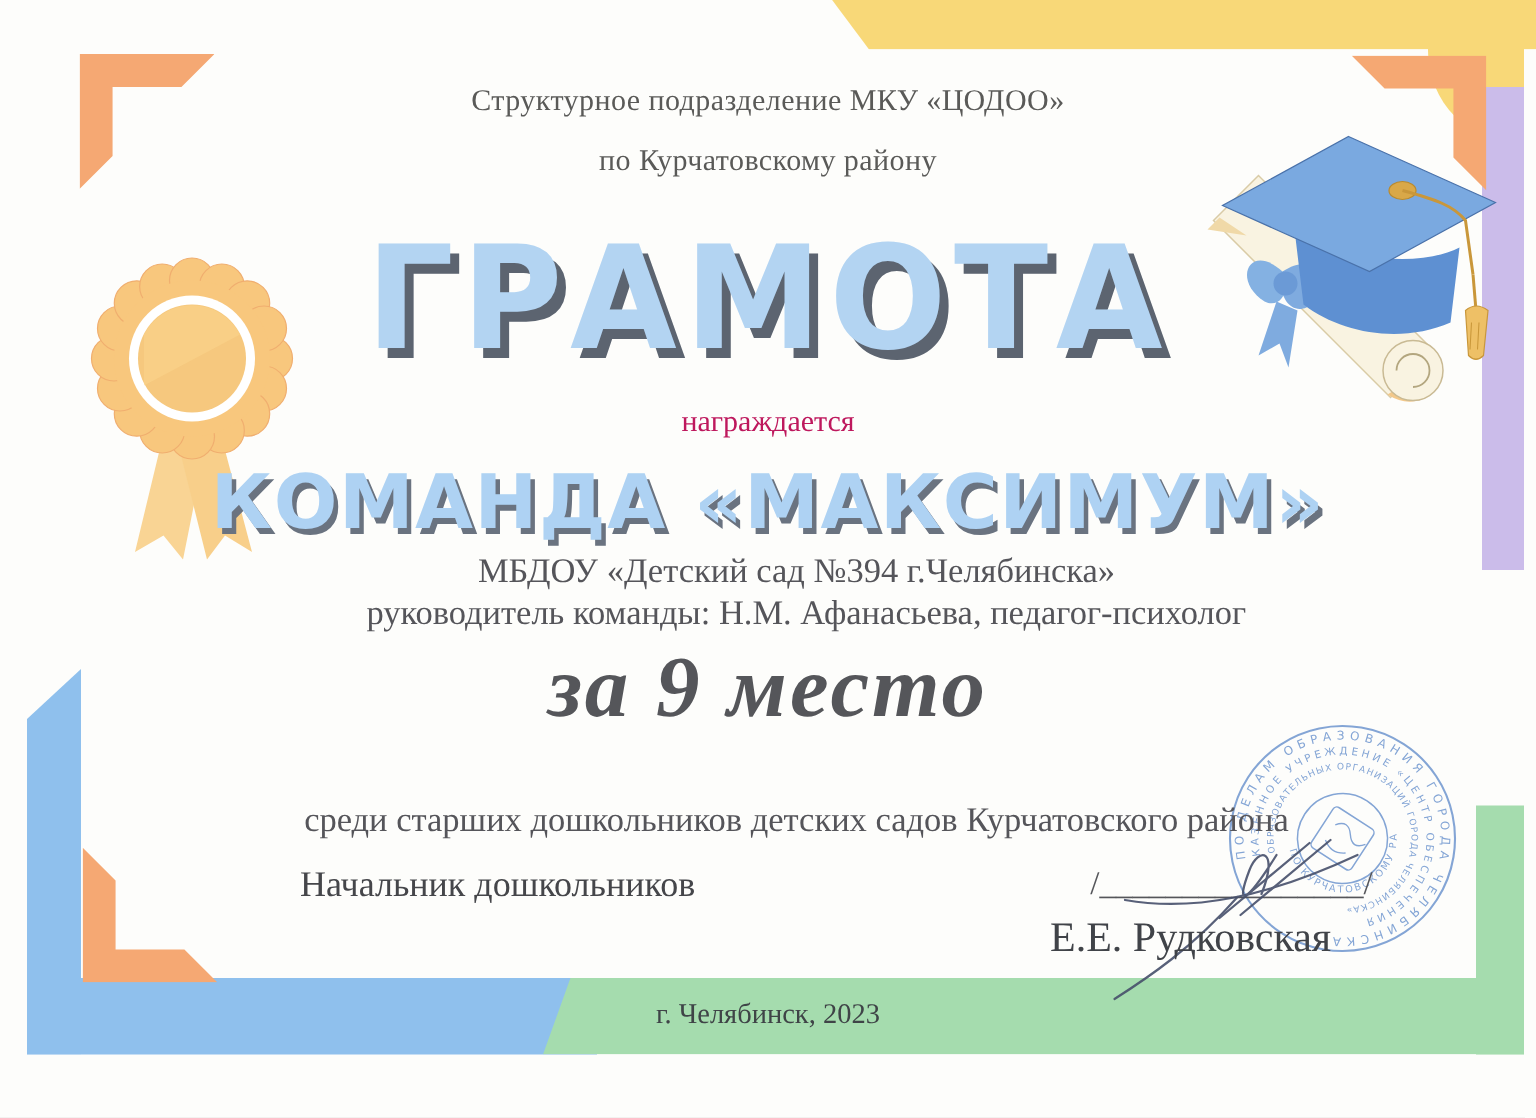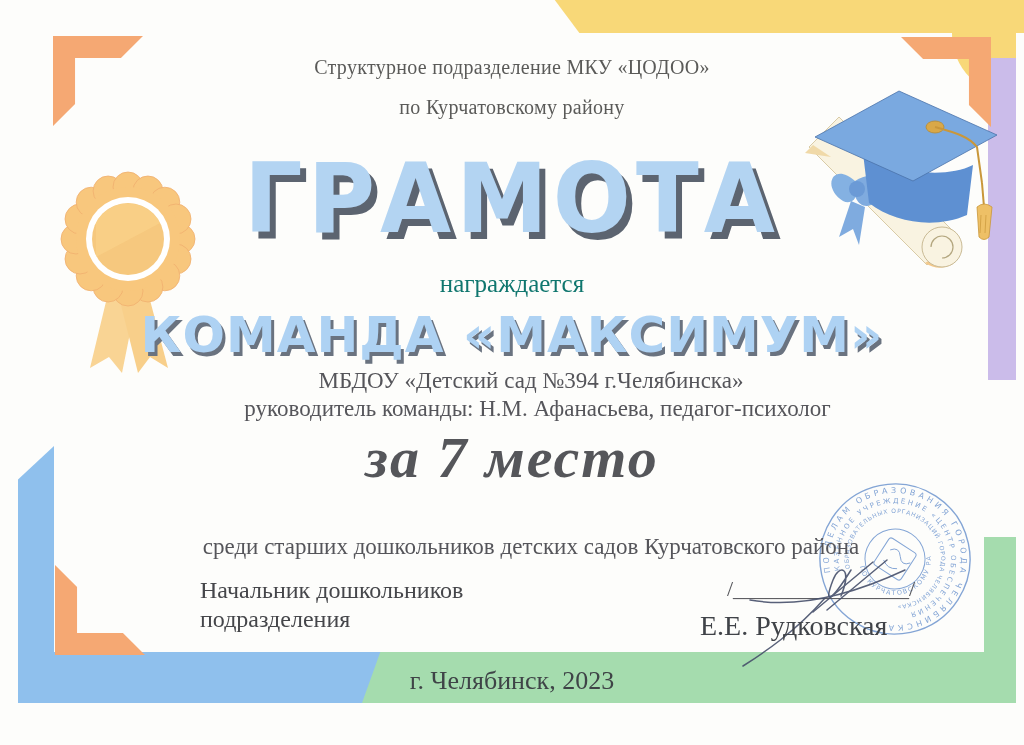--- a/index.html
+++ b/index.html
@@ -32,36 +32,36 @@
   
   .art{position:absolute;z-index:3;}
   
   .txt{position:absolute;left:0;right:0;text-align:center;z-index:4;}
   .org{font-size:20px;letter-spacing:.3px;color:#5a5a58;}
   .title{
     top:146px;font-family:"DejaVu Sans","Liberation Sans",sans-serif;
     font-size:92px;font-weight:800;letter-spacing:5px;color:#b3d4f2;
     text-shadow:6px 6px 0 #5c6470;transform:scaleY(1.04);z-index:4;
   }
-  .awarded{top:270px;font-size:25px;color:#0f766e;}
+  .awarded{top:270px;font-size:20px;color:#be185d;}
   .recipient{
     top:306px;font-family:"DejaVu Sans","Liberation Sans",sans-serif;
     font-size:50px;font-weight:800;letter-spacing:1px;color:#aed2f3;
     text-shadow:3px 4px 0 #6a7380;
   }
   .small-line{font-size:23px;color:#55555a;padding-left:38px;}
   .award-place{top:424px;font-size:58px;font-style:italic;font-weight:600;
     color:#55565a;letter-spacing:2px;}
   .role{position:absolute;left:200px;top:576px;z-index:4;font-size:24px;
     line-height:29px;color:#45464a;text-align:left;}
   .sig-line{position:absolute;left:716px;top:576px;width:210px;z-index:4;
     font-size:22px;color:#55565a;text-align:center;letter-spacing:0;}
   .sig-name{position:absolute;left:700px;top:610px;width:230px;z-index:5;
     font-size:28px;color:#404348;}
-  .footer{top:666px;font-size:26px;color:#3f4447;z-index:4;}
+  .footer{top:666px;font-size:19px;color:#3f4447;z-index:4;}
 </style>
 </head>
 <body>
 
 <div id="page">
 
   <div class="band band-yellow-top"></div>
   <div class="band corner-yellow"></div>
   <div class="band band-purple"></div>
   <div class="band band-green-right"></div>
@@ -167,26 +167,25 @@
   <div class="txt org" style="top:96px;">по Курчатовскому району</div>
 
   <div class="txt title">ГРАМОТА</div>
 
   <div class="txt awarded">награждается</div>
   <div class="txt recipient">КОМАНДА «МАКСИМУМ»</div>
 
   <div class="txt small-line" style="top:368px;">МБДОУ «Детский сад №394 г.Челябинска»</div>
   <div class="txt small-line" style="top:396px;margin-left:13px;">руководитель команды: Н.М. Афанасьева, педагог-психолог</div>
 
-  <div class="txt award-place">за 7 место</div>
+  <div class="txt award-place">за 9 место</div>
 
   <div class="txt small-line" style="top:534px;">среди старших дошкольников детских садов Курчатовского района</div>
 
   <div class="role">
     <div>Начальник дошкольников</div>
-    <div>подразделения</div>
   </div>
 
   <div class="sig-line">/________________/</div>
   <div class="sig-name">Е.Е. Рудковская</div>
 
   <div class="txt footer">г. Челябинск, 2023</div>
 </div>
 
 </body></html>

